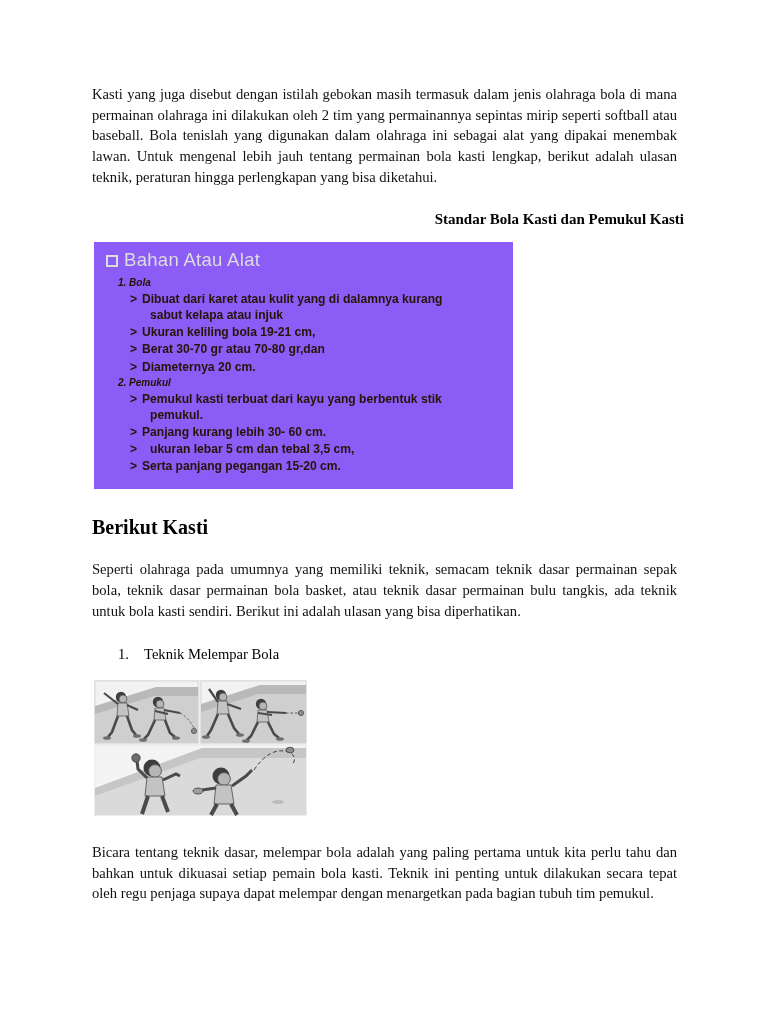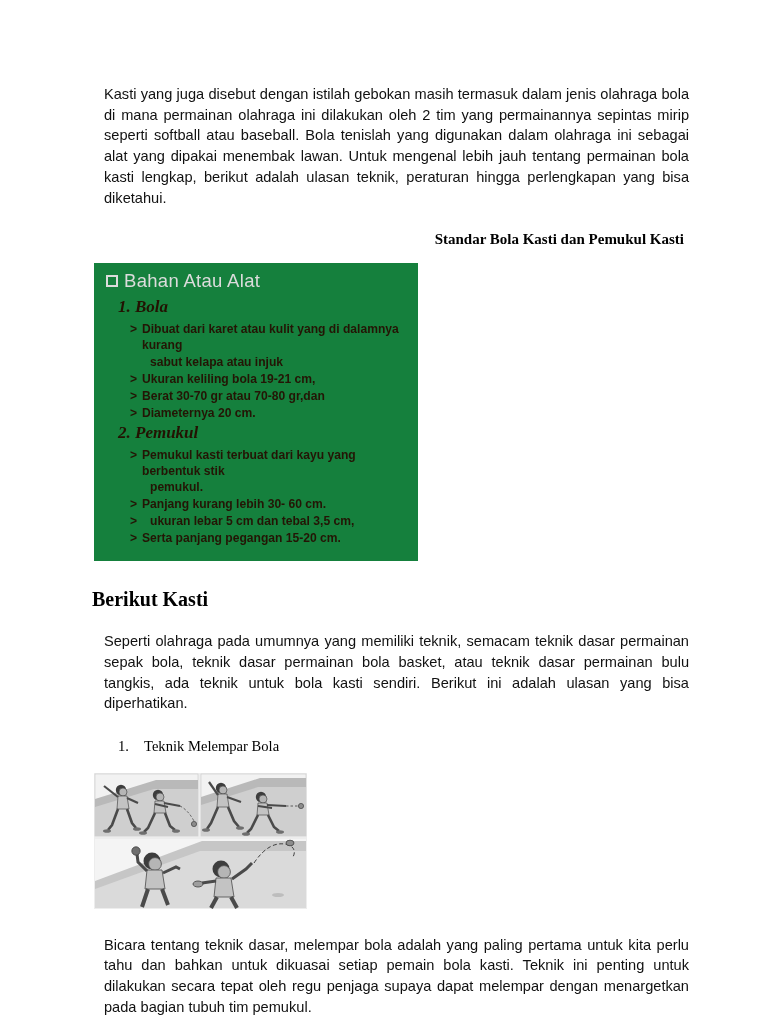--- a/index.html
+++ b/index.html
@@ -42,25 +42,25 @@
   .section-title {
     font-family: "Liberation Serif", serif;
     font-size: 20px;
     font-weight: bold;
     margin: 0 0 20px 0;
     line-height: 1.2;
   }
 
   
   .body-par {
-    font-family: Liberation Sans, sans-serif;
+    font-family: Liberation Serif, serif;
     font-size: 14.6px;
     line-height: 1.42;
     text-align: justify;
-    margin: 0 0 22px 12px;
+    margin: 0 0 22px 0;
     width: 585px;
     color: #111;
   }
 
   
   .num-list {
     margin: 0 0 16px 0;
     padding: 0;
     list-style: none;
   }
@@ -73,22 +73,22 @@
     margin-left: 26px;
   }
   .num-list li .num {
     position: absolute;
     left: 0;
     top: 0;
   }
 
   
   .info-box {
-    width: 324px;
-    background: #15803d;
+    width: 419px;
+    background: #8b5cf6;
     padding: 8px 10px 14px 10px;
     margin: 0 0 26px 2px;
     font-family: "Liberation Sans", sans-serif;
   }
   .info-box-title {
     display: flex;
     align-items: center;
     gap: 2px;
     color: #dcdcdc;
     font-size: 18.5px;
@@ -102,22 +102,22 @@
     width: 12px;
     height: 12px;
     border: 2.4px solid #dcdcdc;
     margin-right: 4px;
     flex: 0 0 auto;
   }
   .info-group {
     margin: 0 0 1px 0;
   }
   .info-group-label {
-    font-family: Liberation Serif, serif;
-    font-size: 17px;
+    font-family: Liberation Sans, sans-serif;
+    font-size: 10px;
     font-weight: bold;
     font-style: italic;
     color: #231202;
     margin: 0 0 2px 14px;
     line-height: 1.35;
   }
   .info-items {
     margin: 0;
     padding: 0;
     list-style: none;

